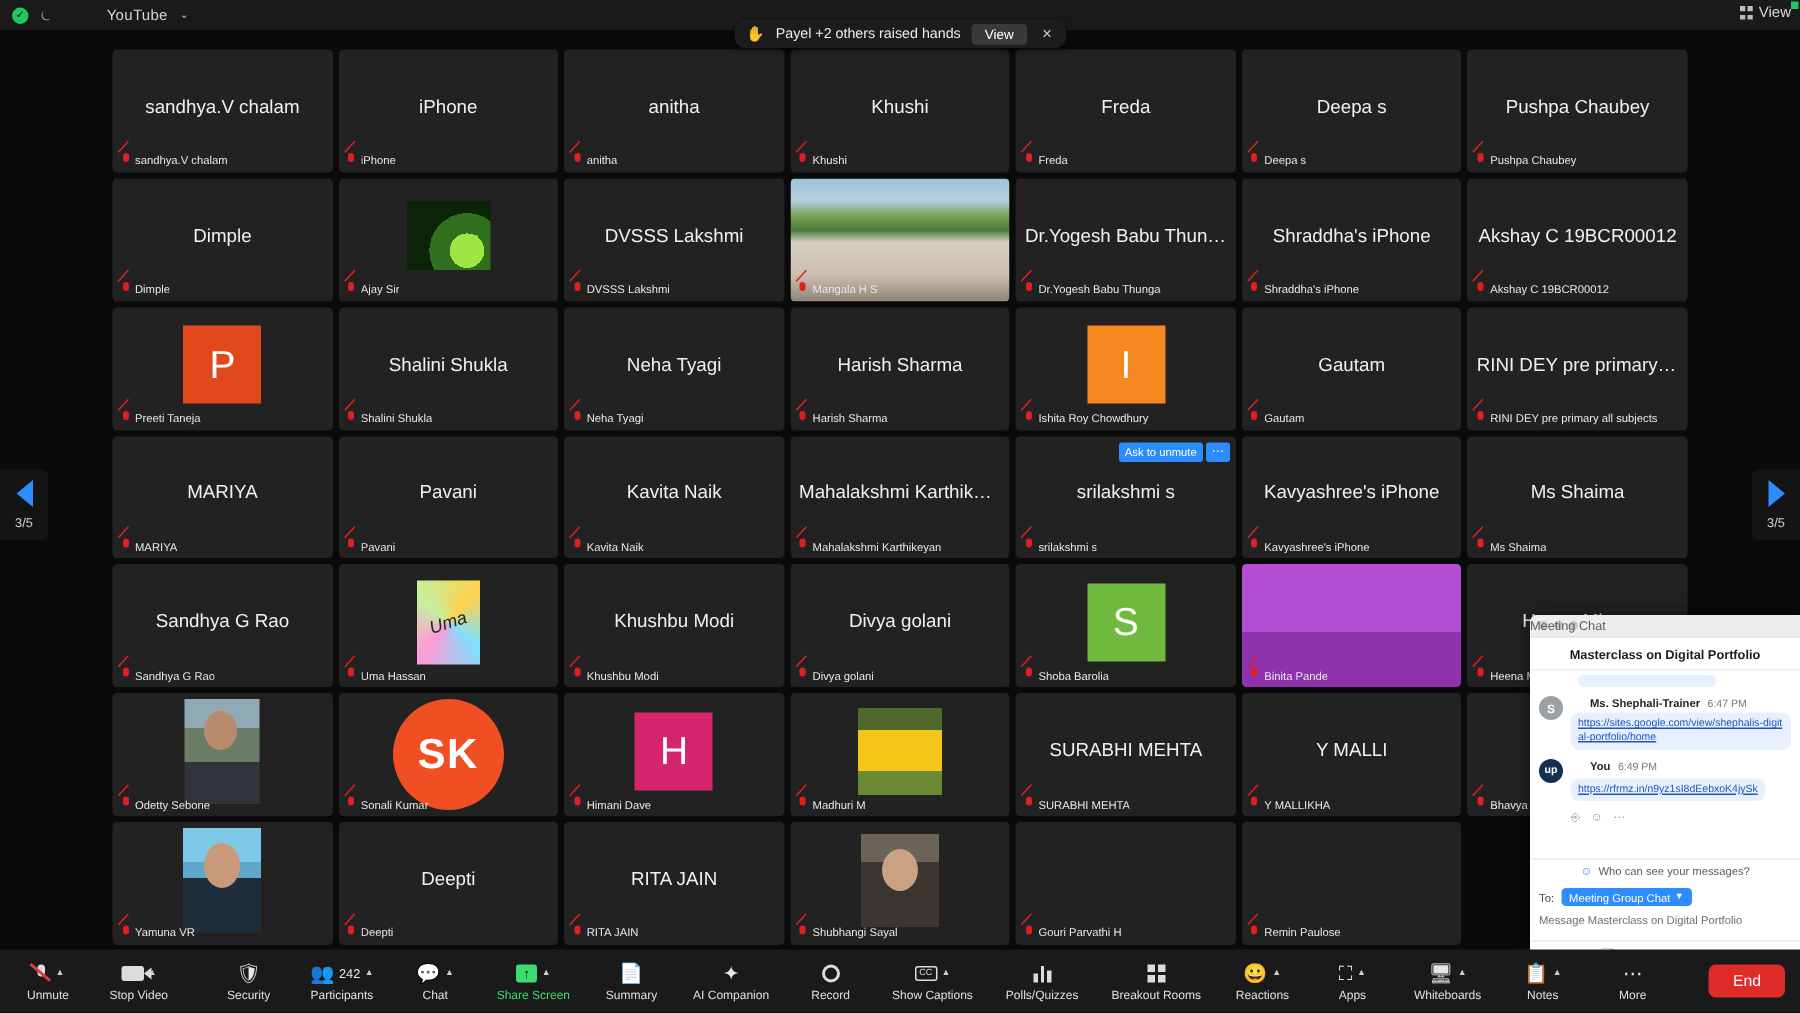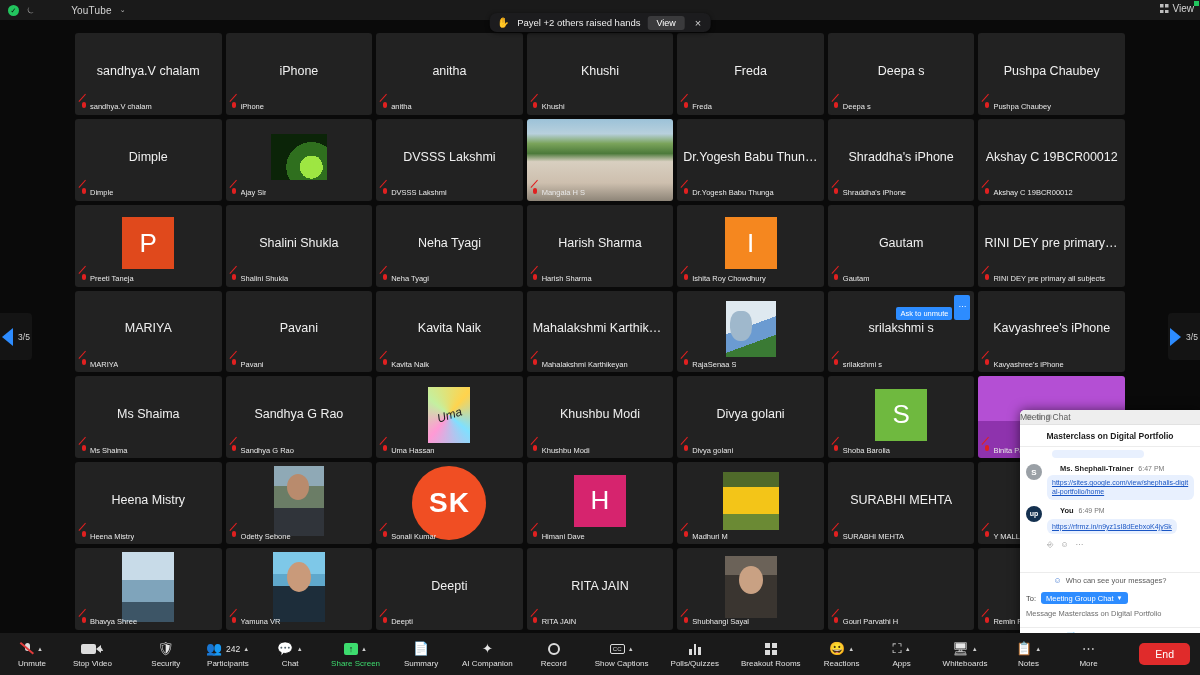--- a/index.html
+++ b/index.html
@@ -57,21 +57,21 @@
   .rh-view {
     background: #3a3a3c; border: none; color: #fff; font-size: 9px;
     border-radius: 3px; padding: 2px 9px; cursor: pointer;
     font-family: inherit;
   }
   .rh-close { font-size: 11px; color: #d0d0d0; cursor: pointer; padding: 0 3px; }
 
   
   .pagenav {
     position: absolute; top: 313px; width: 32px; height: 47px;
-    background: #141414; display: flex; flex-direction: row;
+    background: #141414; display: flex; flex-direction: column;
     align-items: center; justify-content: center; gap: 5px; cursor: pointer; z-index: 30;
   }
   .pagenav.left { left: 0; border-radius: 0 4px 4px 0; }
   .pagenav.right { right: 0; border-radius: 4px 0 0 4px; }
   .tri-l { width: 0; height: 0; border-top: 9px solid transparent; border-bottom: 9px solid transparent; border-right: 11px solid #2d8cff; }
   .tri-r { width: 0; height: 0; border-top: 9px solid transparent; border-bottom: 9px solid transparent; border-left: 11px solid #2d8cff; }
   .pagenum { font-size: 8.5px; color: #d4d4d4; }
 
   
   .gallery {
@@ -120,21 +120,20 @@
     font-size: 28px; color: #fff; font-weight: 700; letter-spacing: 1px;
   }
   .tile.photo { background: #be185d; }
   .ask-unmute {
     position: absolute; top: 4px; right: 4px; display: flex; gap: 2px; z-index: 5;
   }
   .ask-unmute-btn {
     background: #2d8cff; color: #fff; font-size: 7.5px; border: none;
     border-radius: 2px; padding: 2px 4px; cursor: pointer; font-family: inherit;
     white-space: nowrap;
-    margin-top: 12px;
   }
   .ask-more-btn {
     background: #2d8cff; color: #fff; font-size: 8px; border: none;
     border-radius: 2px; padding: 2px 4px; cursor: pointer; line-height: .6;
   }
 
   
   .img-campus { width:100%; height:100%;
     background:
       linear-gradient(180deg,#9cc2d8 0%,#b8d0dd 18%,#7aa35a 30%,#4c7a3a 42%,#d8cfc0 52%,#cdbfae 78%,#8e8578 100%);
@@ -489,27 +488,20 @@
         </div>
       </div>
       <div class="tile">
         <div class="tile-name-center">Mahalakshmi Karthikeyan</div>
         <div class="tile-footer">
           <span class="mute-ico"></span>
           <span class="footer-name">Mahalakshmi Karthikeyan</span>
         </div>
       </div>
       <div class="tile">
-        <div class="img-tom"></div>
-        <div class="tile-footer">
-          <span class="mute-ico"></span>
-          <span class="footer-name">RajaSenaa S</span>
-        </div>
-      </div>
-      <div class="tile">
         <div class="tile-name-center">srilakshmi s</div>
         <div class="ask-unmute">
           <button class="ask-unmute-btn">Ask to unmute</button>
           <button class="ask-more-btn">⋯</button>
         </div>
         <div class="tile-footer">
           <span class="mute-ico"></span>
           <span class="footer-name">srilakshmi s</span>
         </div>
       </div>

